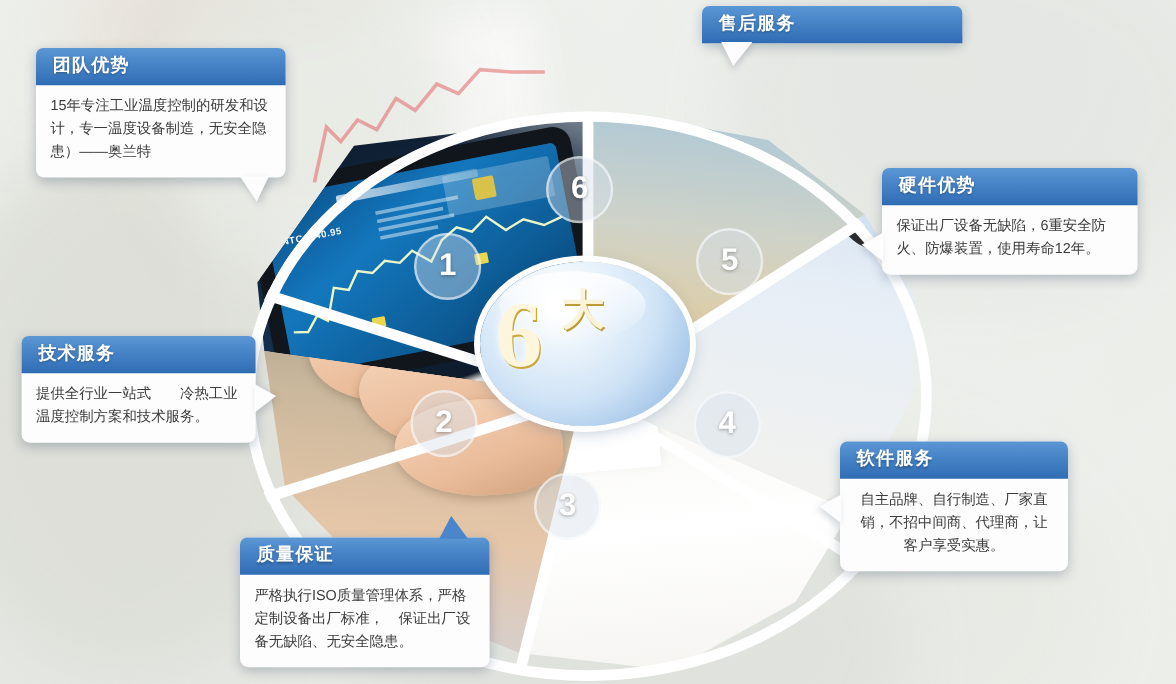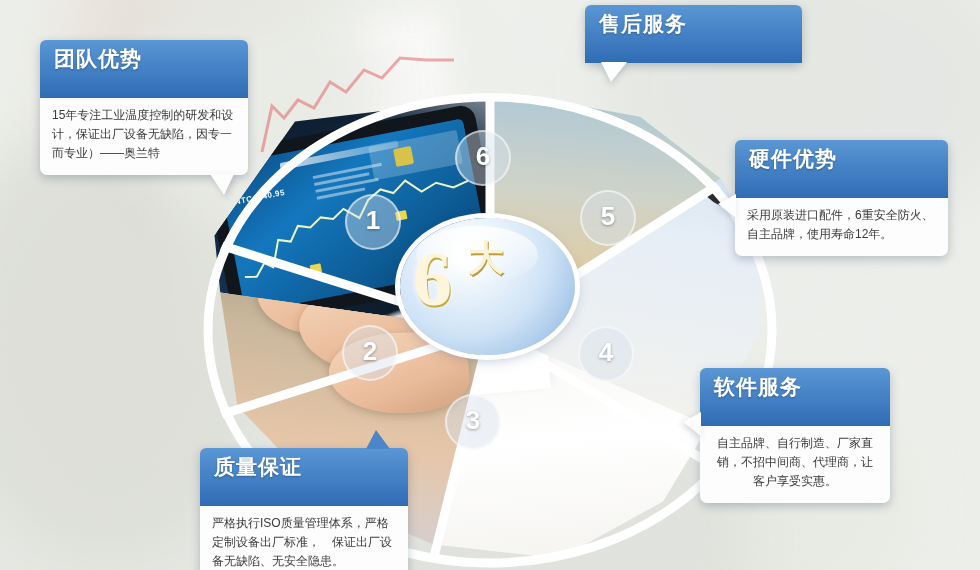--- a/index.html
+++ b/index.html
@@ -128,29 +128,29 @@
 
   
   .numBadge{position:absolute;width:52px;height:52px;border-radius:50%;
     background:rgba(215,225,235,.42);border:2px solid rgba(255,255,255,.55);
     color:#ffffff;font-size:26px;font-weight:bold;line-height:48px;text-align:center;
     text-shadow:0 1px 3px rgba(0,0,0,.35);}
 
   
   .callout{position:absolute;background:#fdfdfd;border-radius:7px;
     box-shadow:0 3px 10px rgba(40,60,90,.28);overflow:visible;}
-  .callout .head{border-radius:6px 6px 0 0;padding:5px 14px 25px;
+  .callout .head{border-radius:6px 6px 0 0;padding:5px 14px 7px;
     background:linear-gradient(180deg,#5b97d4 0%,#4683c6 45%,#2f6cb4 100%);
-    color:#ffffff;font-size:21px;font-weight:bold;letter-spacing:1px;
+    color:#ffffff;font-size:15px;font-weight:bold;letter-spacing:1px;
     text-shadow:0 1px 2px rgba(0,0,0,.28);}
   .callout .body{padding:8px 12px 12px;color:#3b3b3b;font-size:12px;line-height:19px;}
   .callout .body.center{text-align:center;}
   .tail{position:absolute;width:0;height:0;}
 
-  .c-team{left:40px;top:40px;width:208px;}
+  .c-team{left:30px;top:40px;width:208px;}
   .c-team .tail{right:14px;bottom:-20px;border-left:14px solid transparent;border-right:10px solid transparent;border-top:21px solid #fdfdfd;
     filter:drop-shadow(2px 3px 3px rgba(40,60,90,.22));}
   .c-after{left:585px;top:5px;width:217px;}
   .c-after .tail{left:16px;bottom:-19px;border-left:10px solid transparent;border-right:16px solid transparent;border-top:20px solid #fdfdfd;
     filter:drop-shadow(0 3px 3px rgba(40,60,90,.22));}
   .c-hw{left:735px;top:140px;width:213px;}
   .c-hw .tail{left:-17px;top:54px;border-top:10px solid transparent;border-bottom:14px solid transparent;border-right:18px solid #fdfdfd;
     filter:drop-shadow(-2px 2px 3px rgba(40,60,90,.2));}
   .c-sw{left:700px;top:368px;width:190px;}
   .c-sw .tail{left:-17px;top:44px;border-top:10px solid transparent;border-bottom:14px solid transparent;border-right:18px solid #fdfdfd;
@@ -289,41 +289,46 @@
 
   <div id="hub">
     <div class="hubOuter"></div>
     <div class="hubGloss"></div>
     <div class="hubSix">6</div>
     <div class="hubDa">大</div>
   </div>
 
   <div class="callout c-team">
     <div class="head">团队优势</div>
-    <div class="body">15年专注工业温度控制的研发和设计，保证出厂设备无缺陷，因专一而专业）——奥兰特</div>
+    <div class="body">15年专注工业温度控制的研发和设计，专一温度设备制造，无安全隐患）——奥兰特</div>
     <div class="tail"></div>
   </div>
 
   <div class="callout c-after">
     <div class="head">售后服务</div>
     <div class="tail"></div>
   </div>
 
   <div class="callout c-hw">
     <div class="head">硬件优势</div>
-    <div class="body">采用原装进口配件，6重安全防火、自主品牌，使用寿命12年。</div>
+    <div class="body">保证出厂设备无缺陷，6重安全防火、防爆装置，使用寿命12年。</div>
     <div class="tail"></div>
   </div>
 
   <div class="callout c-sw">
     <div class="head">软件服务</div>
     <div class="body center">自主品牌、自行制造、厂家直销，不招中间商、代理商，让客户享受实惠。</div>
     <div class="tail"></div>
   </div>
 
   <div class="callout c-qa">
     <div class="head">质量保证</div>
     <div class="body">严格执行ISO质量管理体系，严格定制设备出厂标准，　保证出厂设备无缺陷、无安全隐患。</div>
     <div class="tail"></div>
   </div>
 
+  <div class="callout c-tech">
+    <div class="head">技术服务</div>
+    <div class="body">提供全行业一站式　　冷热工业温度控制方案和技术服务。</div>
+    <div class="tail"></div>
+  </div>
 
 </div>
 
 </body></html>

